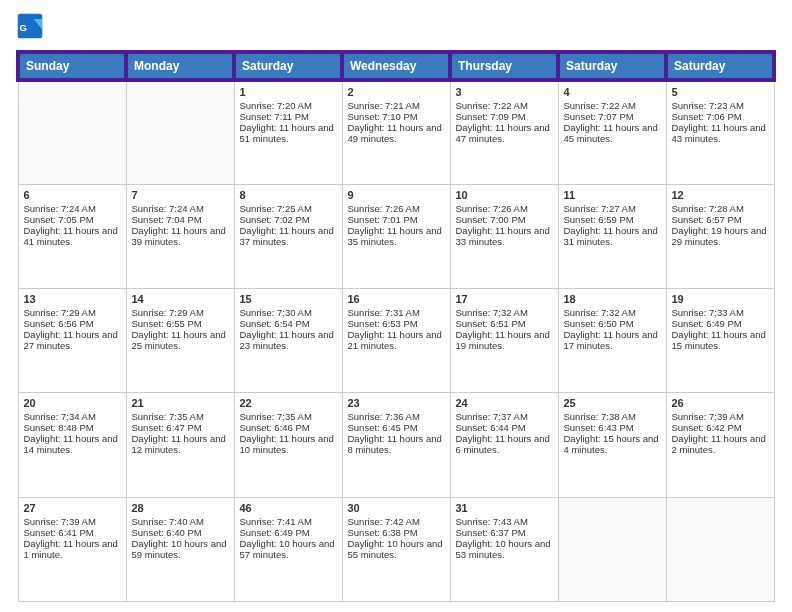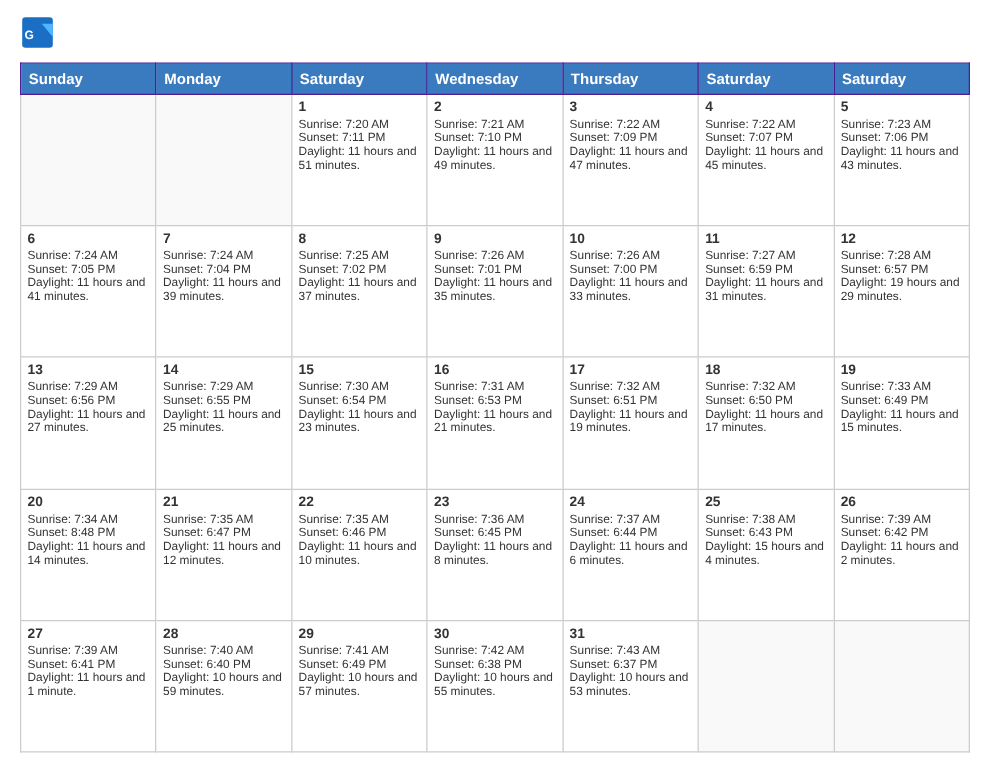--- a/index.html
+++ b/index.html
@@ -59,21 +59,21 @@
       width: 100%;
       border-collapse: collapse;
       flex: 1;
     }
     thead tr th {
       background-color: #3a7abf;
       color: #fff;
       font-size: 12px;
       font-weight: bold;
       padding: 5px 6px;
-      border: 1px solid #4c1d95;
+      border: 4px solid #4c1d95;
       text-align: left;
     }
     tbody tr td {
       border: 1px solid #ccc;
       vertical-align: top;
       padding: 4px 5px;
       font-size: 9.5px;
       color: #333;
       width: 14.28%;
       height: 88px;
@@ -296,21 +296,21 @@
             <div>Sunset: 6:41 PM</div>
             <div>Daylight: 11 hours and 1 minute.</div>
           </td>
           <td>
             <span class="day-num">28</span>
             <div>Sunrise: 7:40 AM</div>
             <div>Sunset: 6:40 PM</div>
             <div>Daylight: 10 hours and 59 minutes.</div>
           </td>
           <td>
-            <span class="day-num">29</span>
+            <span class="day-num">46</span>
             <div>Sunrise: 7:41 AM</div>
             <div>Sunset: 6:49 PM</div>
             <div>Daylight: 10 hours and 57 minutes.</div>
           </td>
           <td>
             <span class="day-num">30</span>
             <div>Sunrise: 7:42 AM</div>
             <div>Sunset: 6:38 PM</div>
             <div>Daylight: 10 hours and 55 minutes.</div>
           </td>

